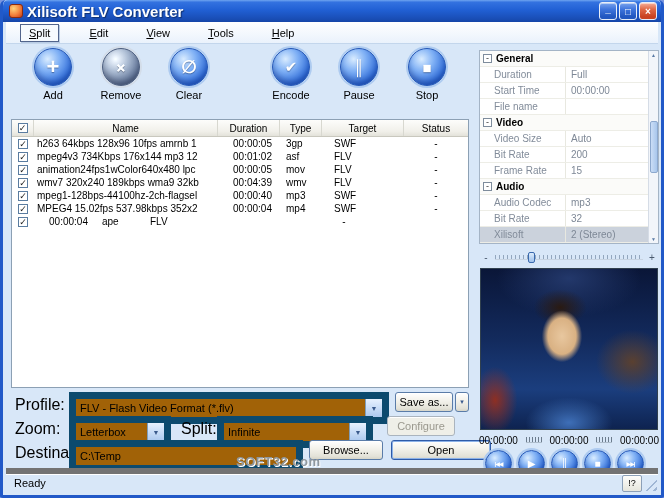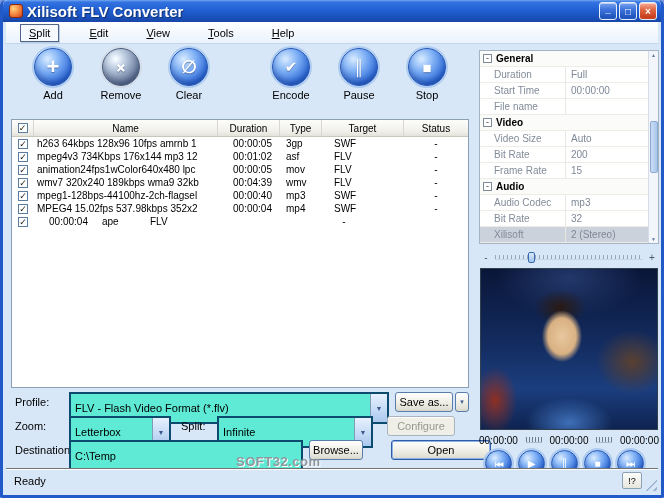--- a/index.html
+++ b/index.html
@@ -61,22 +61,22 @@
   .c-status { flex:1; border-right:none; }
   .td.c-name { padding-left:3px; }
   .td.c-dur { justify-content:flex-end; padding-right:8px; }
   .td.c-type { padding-left:6px; }
   .td.c-target { padding-left:12px; }
   .td.c-status { justify-content:center; }
   .cb { width:10px; height:10px; background:#fff; border:1px solid #5A7CA0; display:flex; align-items:center; justify-content:center; }
   .cbm { font-size:9px; line-height:8px; color:#222; font-weight:bold; }
 
   
-  .flabel { position:absolute; font-size:11px; color:#000; }
-  .field { position:absolute; height:32px; background:#5eead4; border:2px solid #0c4a6e; font-size:11px; display:flex; align-items:center; }
+  .flabel { position:absolute; font-size:16px; color:#000; }
+  .field { position:absolute; height:32px; background:#a16207; border:7px solid #0c4a6e; font-size:11px; display:flex; align-items:center; }
   .field .txt { flex:1; padding:0 4px; white-space:nowrap; overflow:hidden; }
   .combo-arrow { width:17px; height:100%; display:flex; align-items:center; justify-content:center;
     background:linear-gradient(#E7F1FE,#C9DDF7 50%,#ABC8EE); border-left:1px solid #7F9DB9; color:#3A5A8C; font-size:7px; }
   .xpbtn { position:absolute; height:20px; border:1px solid #5A7CA8; border-radius:3px;
     background:linear-gradient(#FFFFFF,#F2F1EA 45%,#E3E2D8 85%,#D6D5C9);
     font-size:11px; display:flex; align-items:center; justify-content:center; color:#000;
     box-shadow:inset 0 1px 0 #fff; }
   .xpbtn.default { border-color:#2F5BA8; box-shadow:inset 0 0 0 1px #8CB2E8; }
   .xpbtn.disabled { color:#9A988E; border-color:#AAB4BE; background:#EFEFE8; }
   .xpbtn.tiny { font-size:7px; color:#3A5A8C; }
@@ -125,21 +125,21 @@
   .playbar { position:absolute; left:482px; top:450px; display:flex; gap:6px; }
   .pbtn { width:27px; height:27px; border-radius:50%;
     background:radial-gradient(circle at 35% 28%, #D9ECFF 0%, #7FB0F5 35%, #2E6BD8 72%, #1C4FB0 100%);
     border:1px solid #2458B8; box-shadow:0 0 0 2px #AECBF0, inset 0 -3px 4px rgba(0,0,50,.22);
     display:flex; align-items:center; justify-content:center; }
   .pg { color:#fff; font-size:10px; font-weight:bold; }
   .pg.small { font-size:6px; letter-spacing:-1px; }
 
   
   .statusbar { position:absolute; left:3px; right:3px; bottom:3px; height:24px; background:#D8E7F8;
-    border-top:1px solid #737373; box-shadow:inset 0 1px 0 #FFFFFF; display:flex; align-items:center; }
+    border-top:6px solid #737373; box-shadow:inset 0 1px 0 #FFFFFF; display:flex; align-items:center; }
   .status-text { font-size:11px; padding-left:8px; flex:1; }
   .help-btn { width:20px; height:17px; margin-right:16px; border:1px solid #8CA0B8; border-radius:2px;
     background:linear-gradient(#FDFDFB,#E6E5DC); font-size:9px; display:flex; align-items:center; justify-content:center; }
   .grip { position:absolute; right:1px; bottom:1px; width:13px; height:13px;
     background:repeating-linear-gradient(135deg,#9FB6D4 0 2px,transparent 2px 5px);
     clip-path:polygon(100% 0, 100% 100%, 0 100%); }
 
   .watermark { position:absolute; left:233px; top:454px; font-size:13px; font-weight:bold; color:#8F979E;
     text-shadow:1px 1px 0 #FFFFFF; letter-spacing:0.5px; }
 </style>
@@ -328,21 +328,21 @@
   <div class="field combo" style="left:214px;top:416px;width:156px">
     <span class="txt">Infinite</span>
     <span class="combo-arrow">▼</span>
   </div>
   <div class="xpbtn disabled" style="left:384px;top:416px;width:68px">Configure</div>
 
   <span class="flabel" style="left:12px;top:444px">Destination:</span>
   <div class="field" style="left:66px;top:440px;width:234px">
     <span class="txt">C:\Temp</span>
   </div>
-  <div class="xpbtn" style="left:306px;top:440px;width:54px">Browse...</div>
+  <div class="xpbtn" style="left:306px;top:440px;width:74px">Browse...</div>
   <div class="xpbtn default" style="left:388px;top:440px;width:100px">Open</div>
 
   <div class="props">
     <div class="prow phead">
       <span class="pm">
           <span>-</span>
         </span>
       <span class="ptitle">General</span>
     </div>
     <div class="prow">

